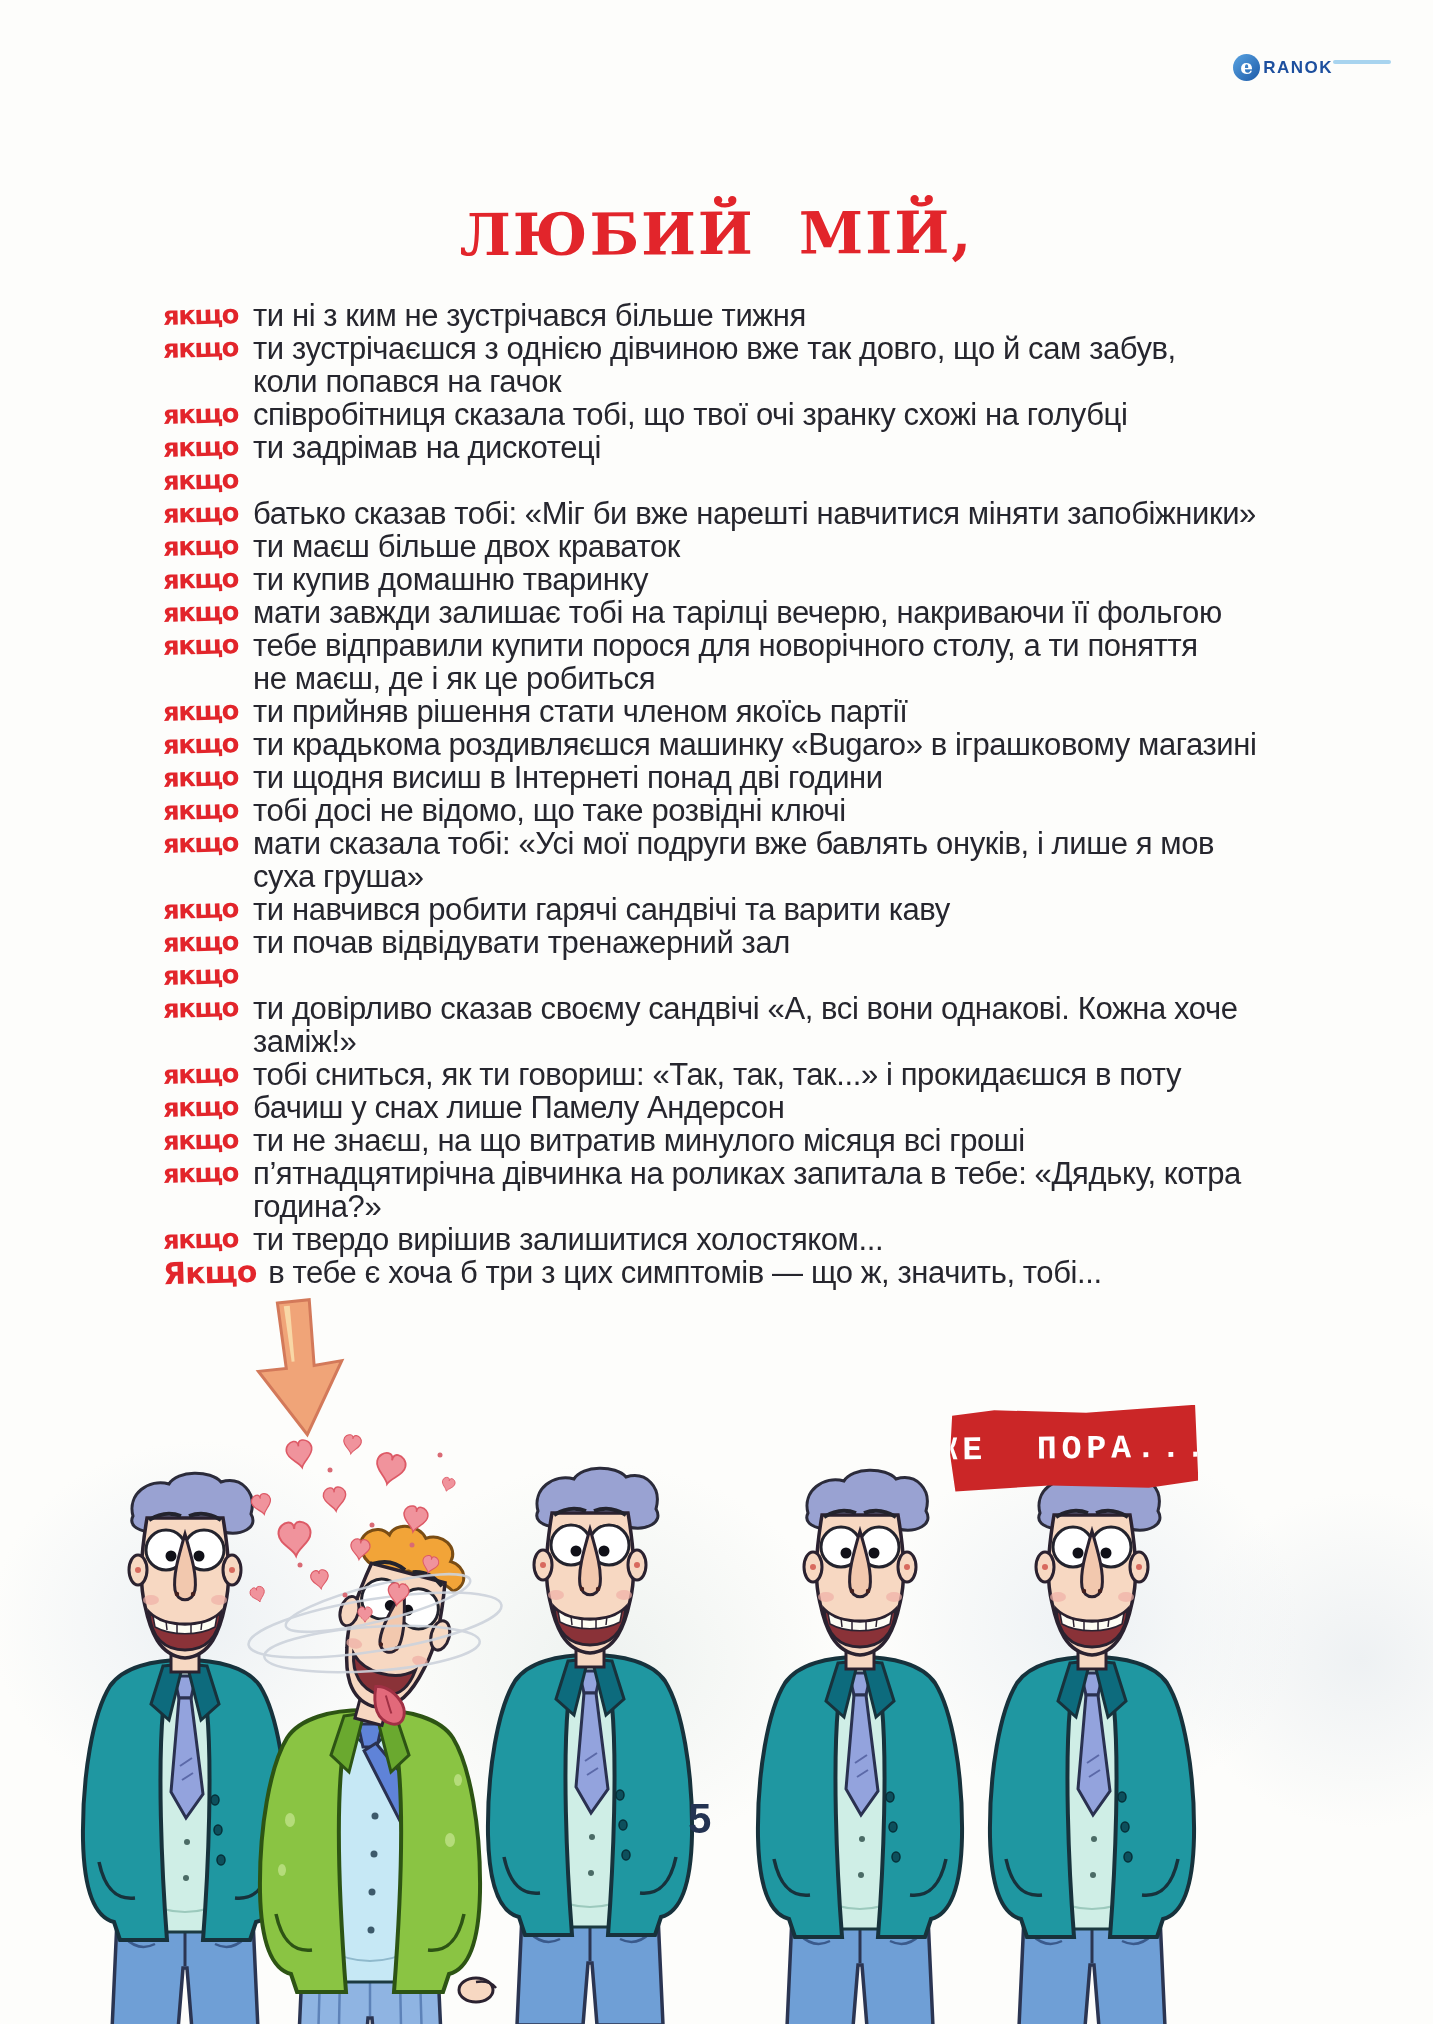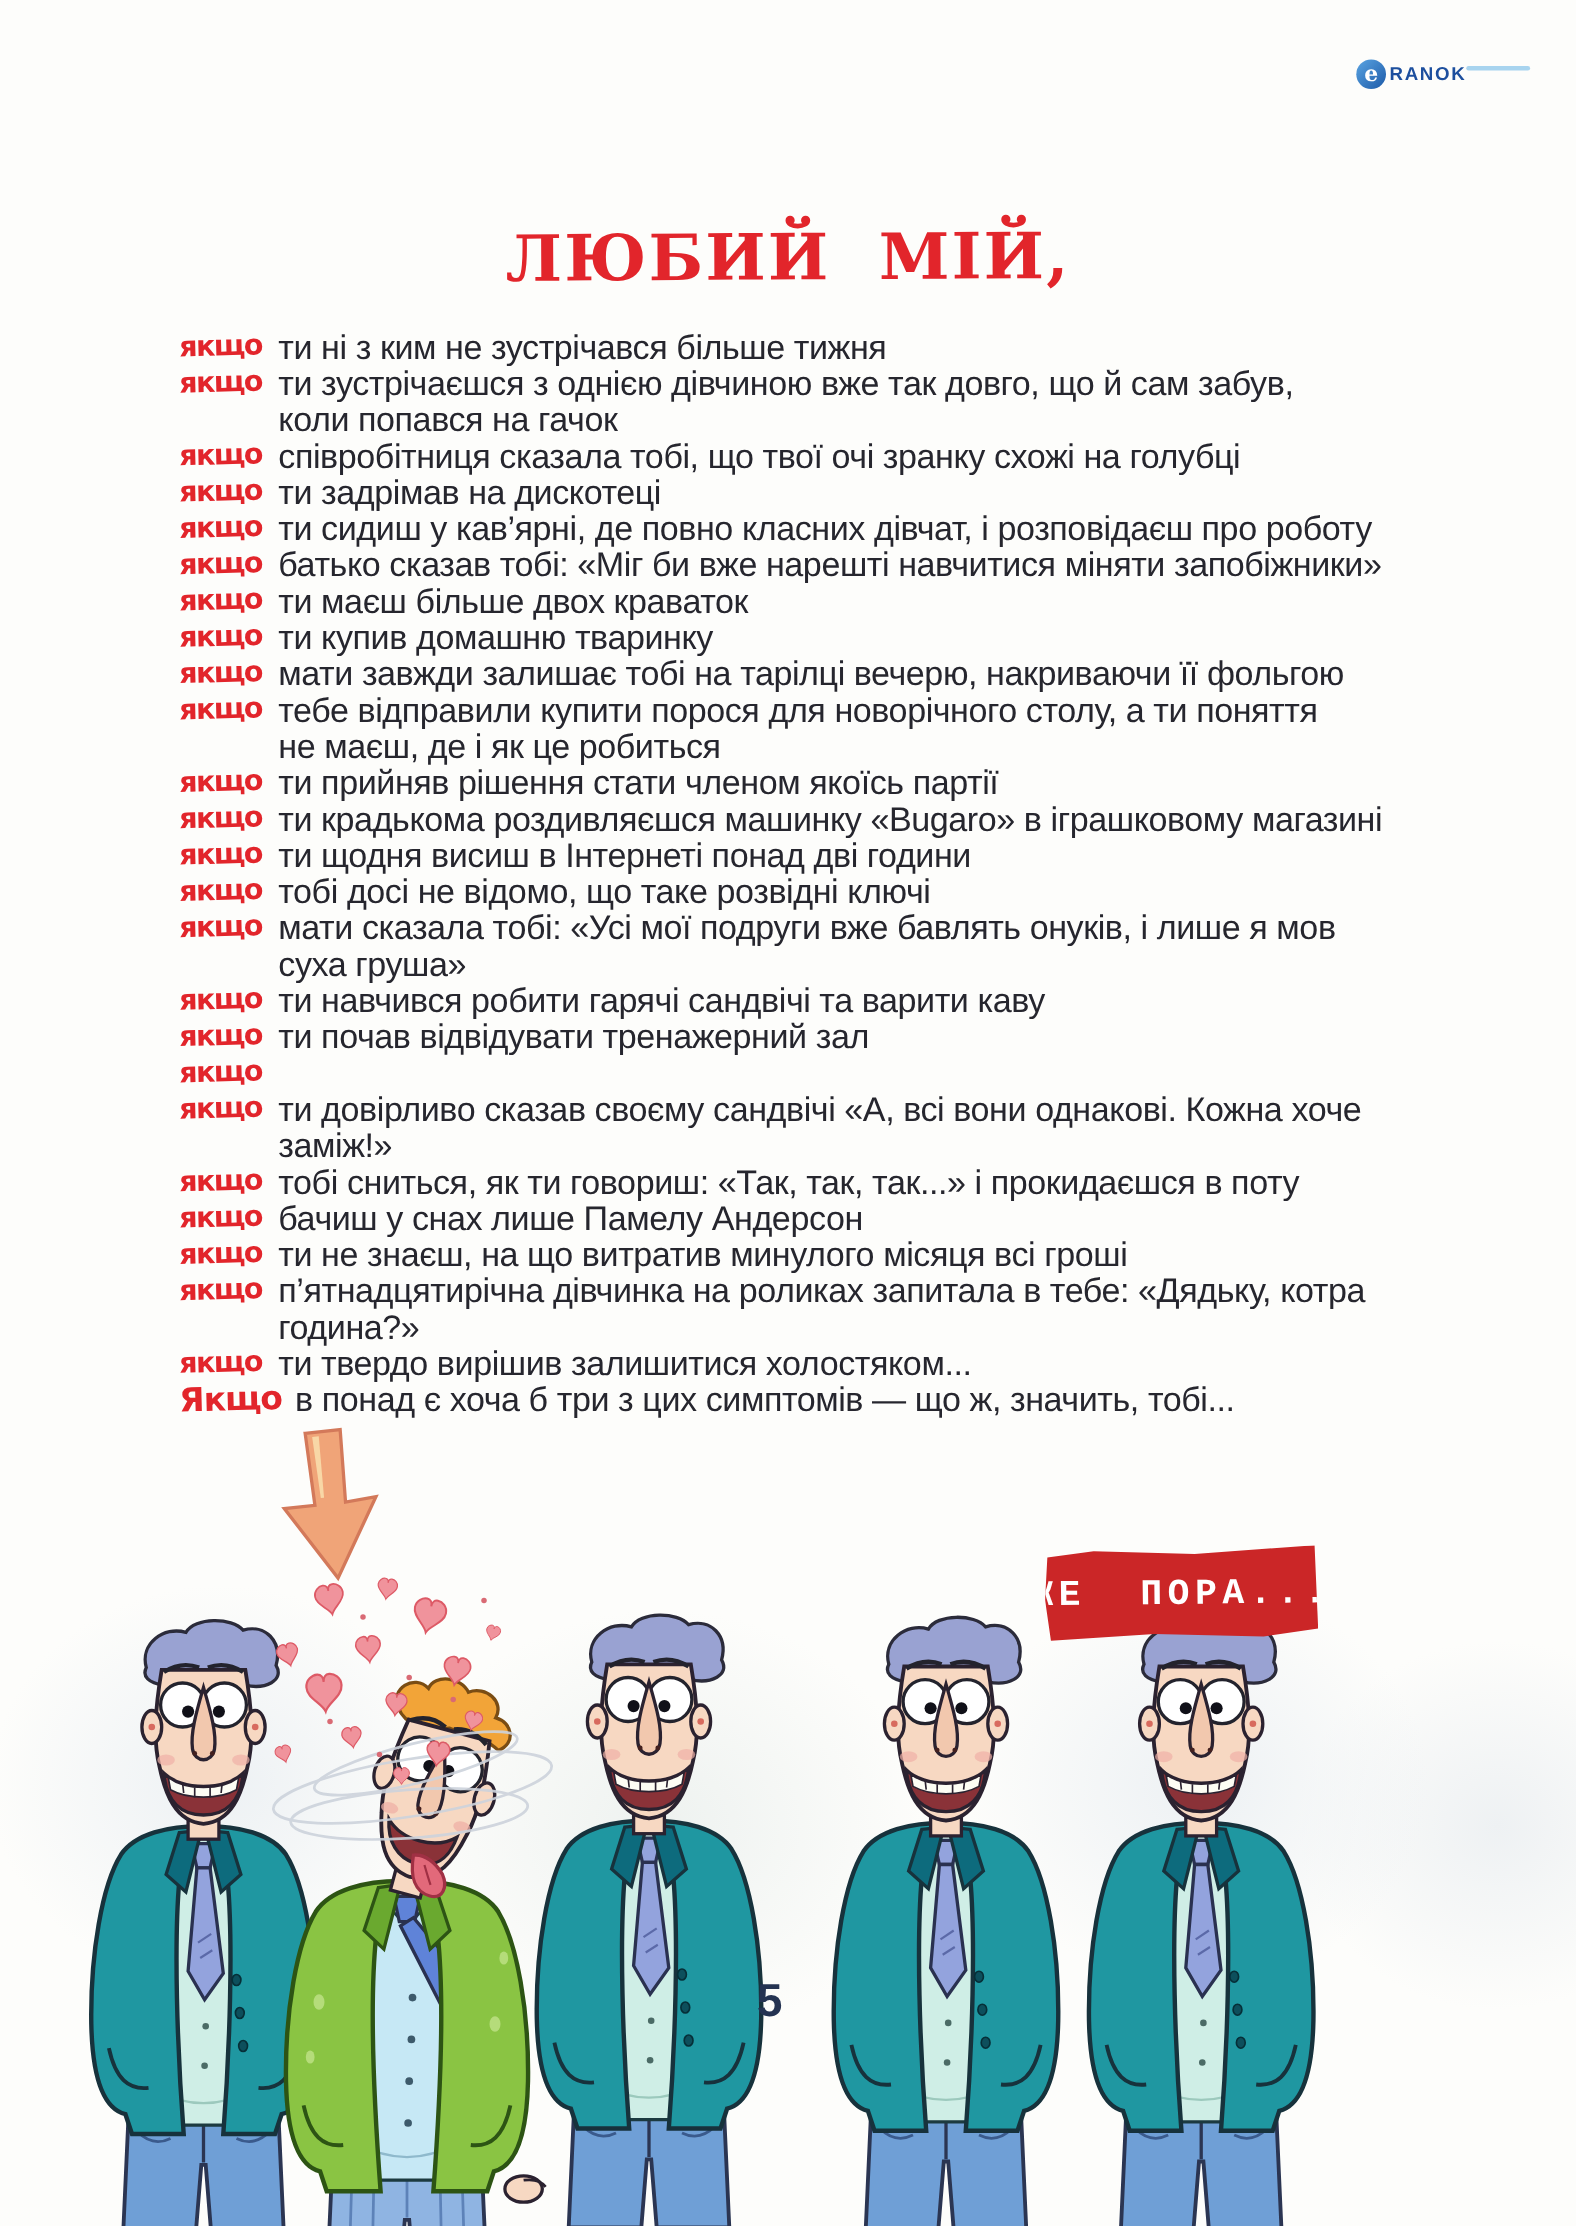--- a/index.html
+++ b/index.html
@@ -96,21 +96,20 @@
       <div class="row">
         <span class="kw">якщо</span>
         <span class="tx">співробітниця сказала тобі, що твої очі зранку схожі на голубці</span>
       </div>
       <div class="row">
         <span class="kw">якщо</span>
         <span class="tx">ти задрімав на дискотеці</span>
       </div>
       <div class="row">
         <span class="kw">якщо</span>
-        <span class="tx">ти сидиш у кав’ярні, де повно класних дівчат, і розповідаєш про роботу</span>
       </div>
       <div class="row">
         <span class="kw">якщо</span>
         <span class="tx">батько сказав тобі: «Міг би вже нарешті навчитися міняти запобіжники»</span>
       </div>
       <div class="row">
         <span class="kw">якщо</span>
         <span class="tx">ти маєш більше двох краваток</span>
       </div>
       <div class="row">
@@ -179,21 +178,21 @@
         <span class="kw">якщо</span>
         <span class="tx">п’ятнадцятирічна дівчинка на роликах запитала в тебе: «Дядьку, котра
 година?»</span>
       </div>
       <div class="row">
         <span class="kw">якщо</span>
         <span class="tx">ти твердо вирішив залишитися холостяком...</span>
       </div>
       <div class="row final">
         <span class="kw">Якщо</span>
-        <span class="tx">в понад є хоча б три з цих симптомів — що ж, значить, тобі...</span>
+        <span class="tx">в тебе є хоча б три з цих симптомів — що ж, значить, тобі...</span>
       </div>
     </div>
 
   <div class="illustration">
     <svg width="1433" height="729" viewBox="0 0 1433 729">
       <defs>
         <path id="heart" d="M0,16 C-3,8 -16,3 -16,-7 C-16,-14 -10,-18 -5.5,-18 C-2,-18 0,-15 0,-11 C0,-15 2,-18 5.5,-18 C10,-18 16,-14 16,-7 C16,3 3,8 0,16 Z"></path>
         <g id="guy">
 
           <path d="M52,450 L188,450 L193,560 L127,560 L122,498 L118,498 L113,560 L47,560 Z" fill="var(--jeans,#6f9fd6)" stroke="#2b3552" stroke-width="3.5"></path>

